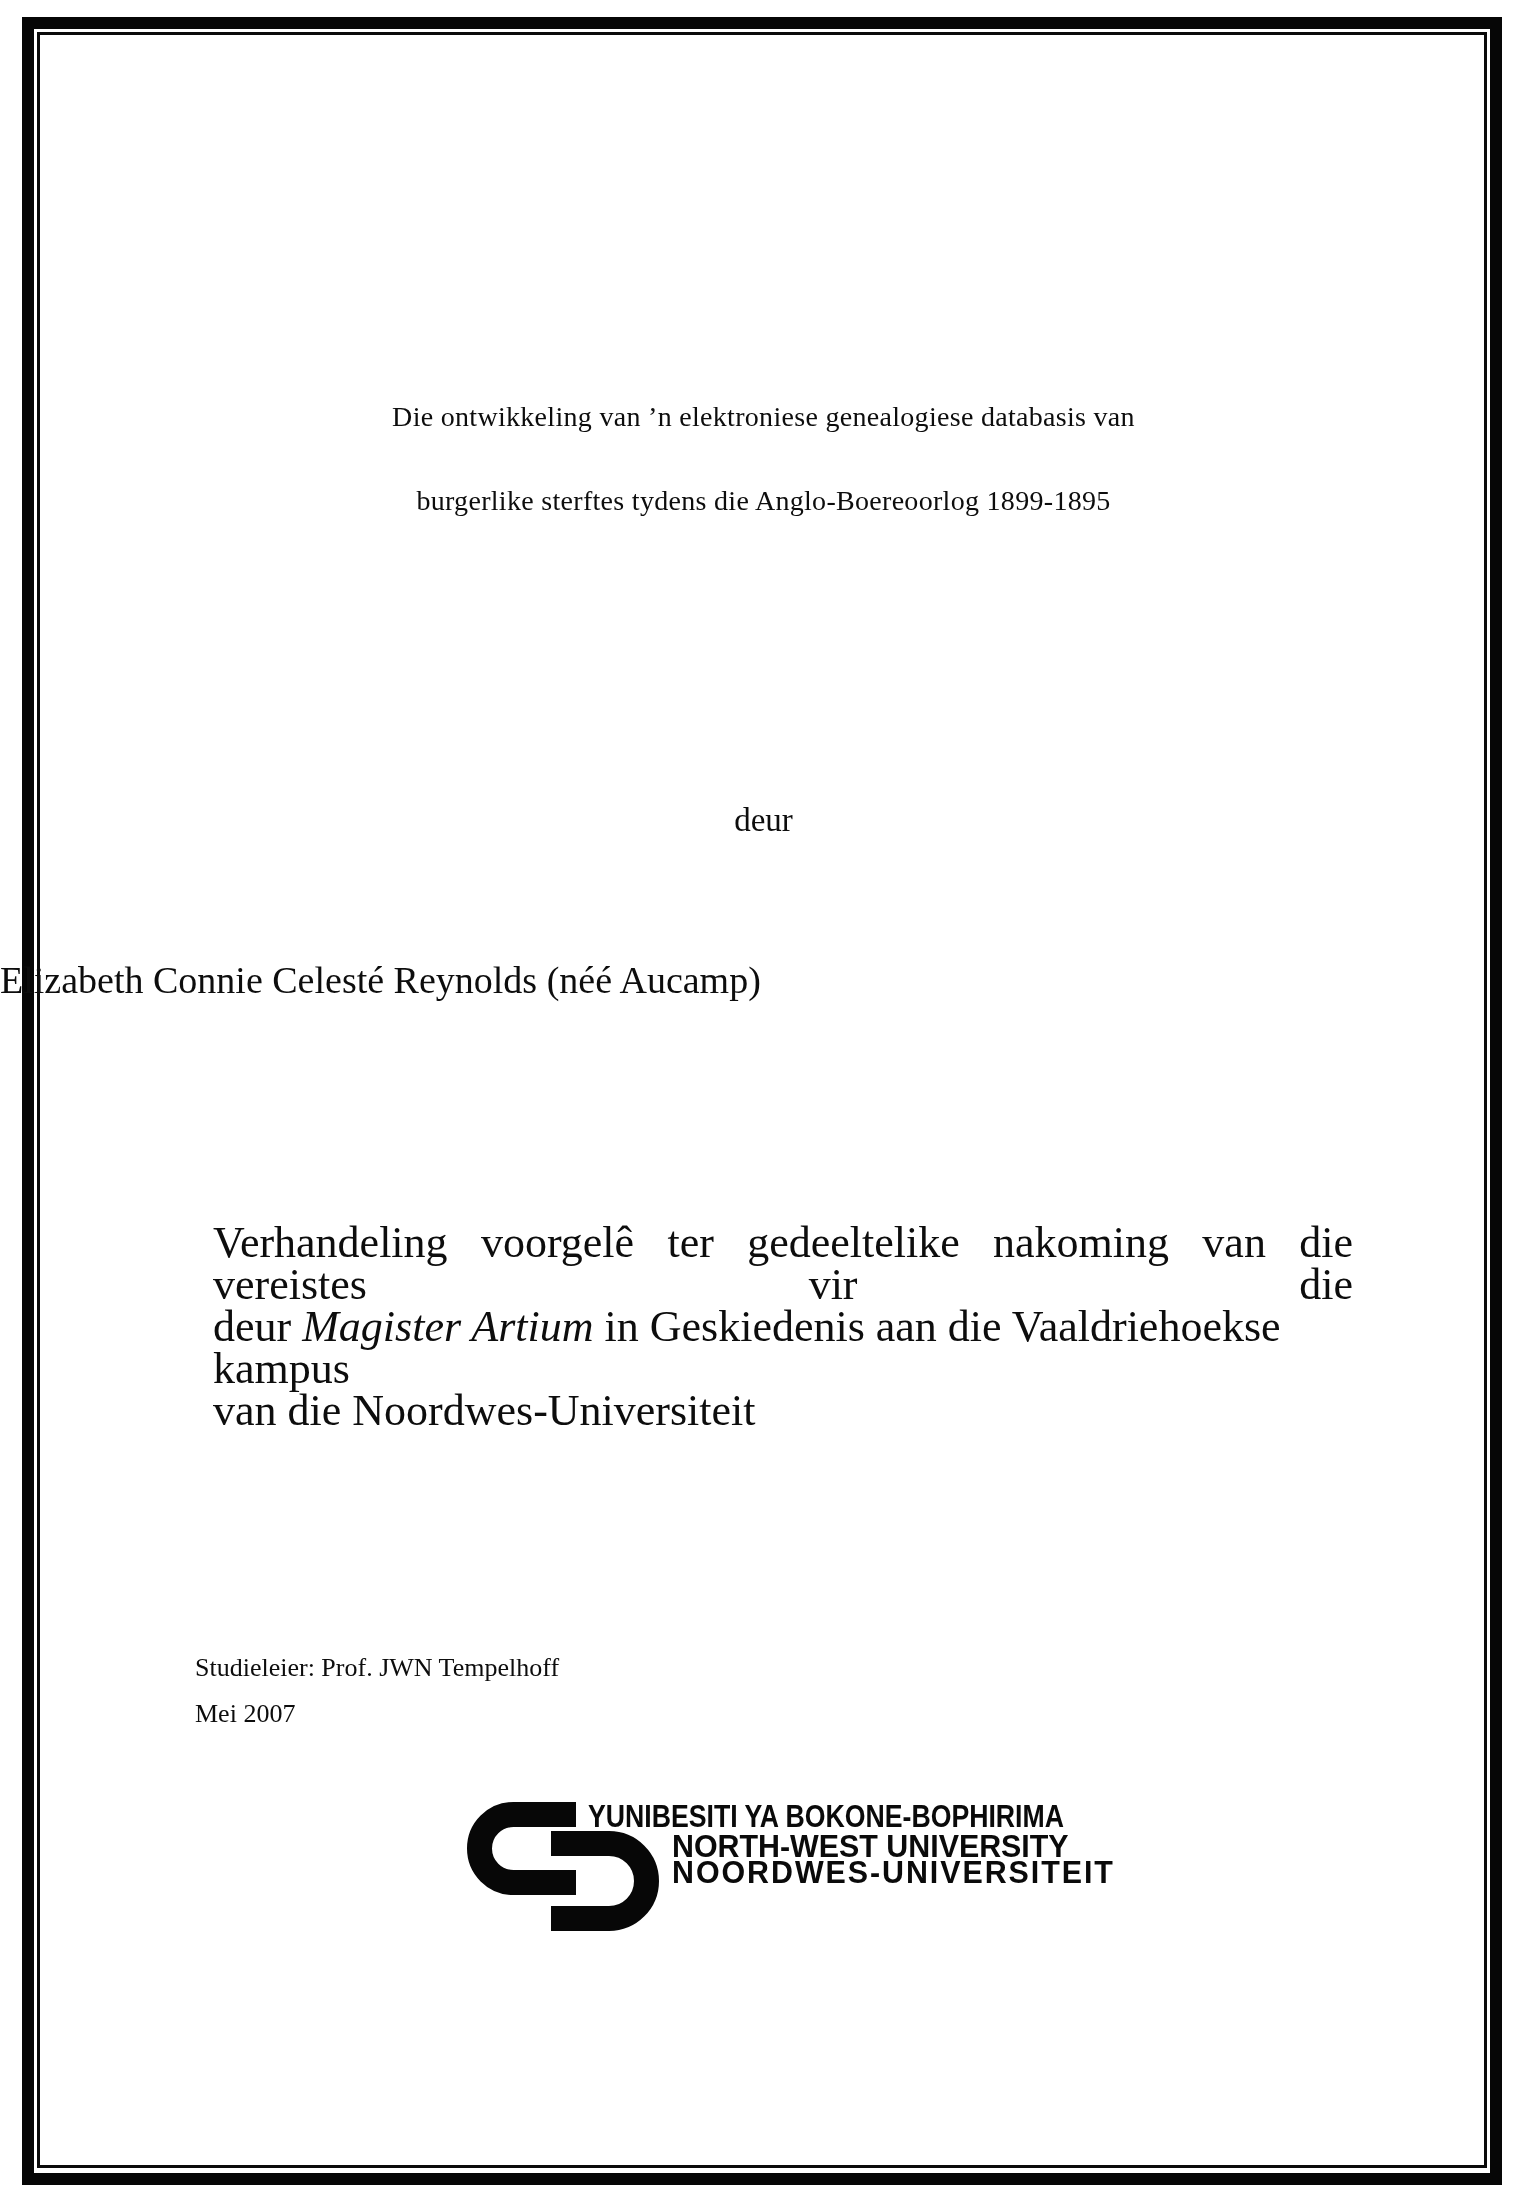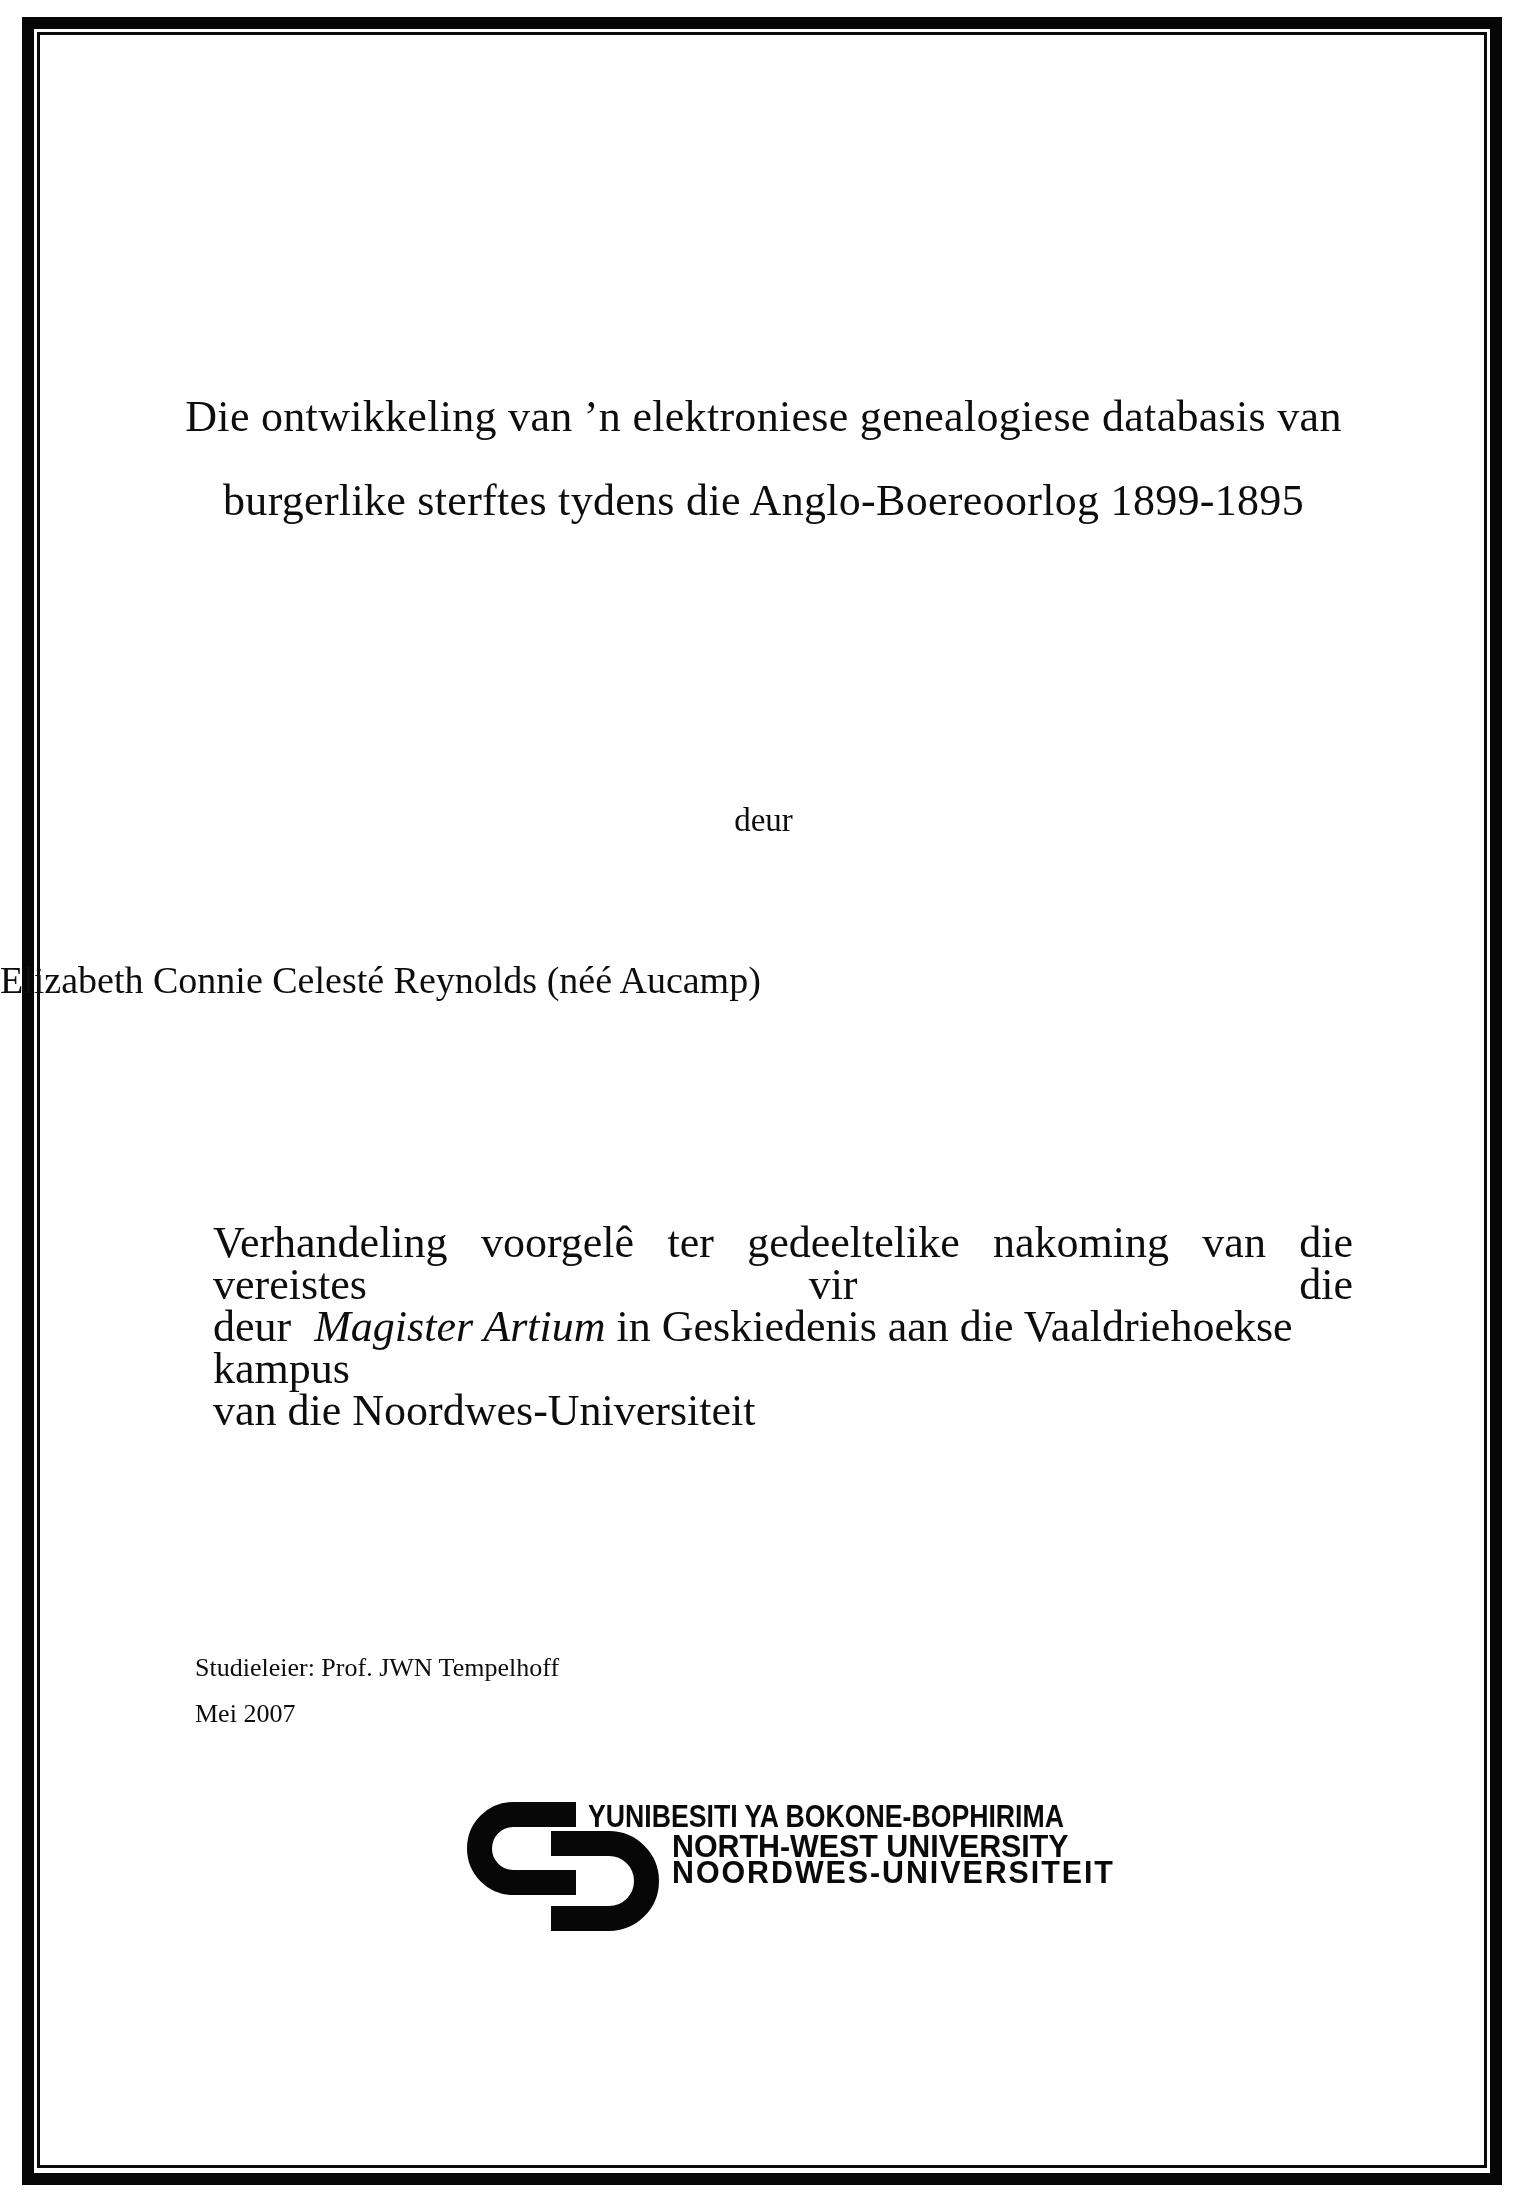--- a/index.html
+++ b/index.html
@@ -31,21 +31,21 @@
     width: 1450px; height: 2136px;
     border: 3px solid #0a0a0a;
     box-sizing: border-box;
   }
 
   .thesis-title {
     position: absolute;
     left: 98px; right: 98px;
     top: 375px;
     text-align: center;
-    font-size: 44px;
+    font-size: 28px;
     line-height: 84px;
     letter-spacing: 0.3px;
     white-space: nowrap;
   }
 
   .byline {
     position: absolute;
     left: 0; width: 100%;
     top: 800px;
     text-align: center;
@@ -68,21 +68,20 @@
     top: 1222px;
     font-size: 44px;
     line-height: 42px;
   }
   .statement .line-just {
     text-align: justify;
     text-align-last: justify;
   }
   .statement em {
     font-style: italic;
-    margin-left: 12px;
   }
 
   .supervisor-block {
     position: absolute;
     left: 195px;
     top: 1645px;
     font-size: 26px;
     line-height: 46px;
   }
 

